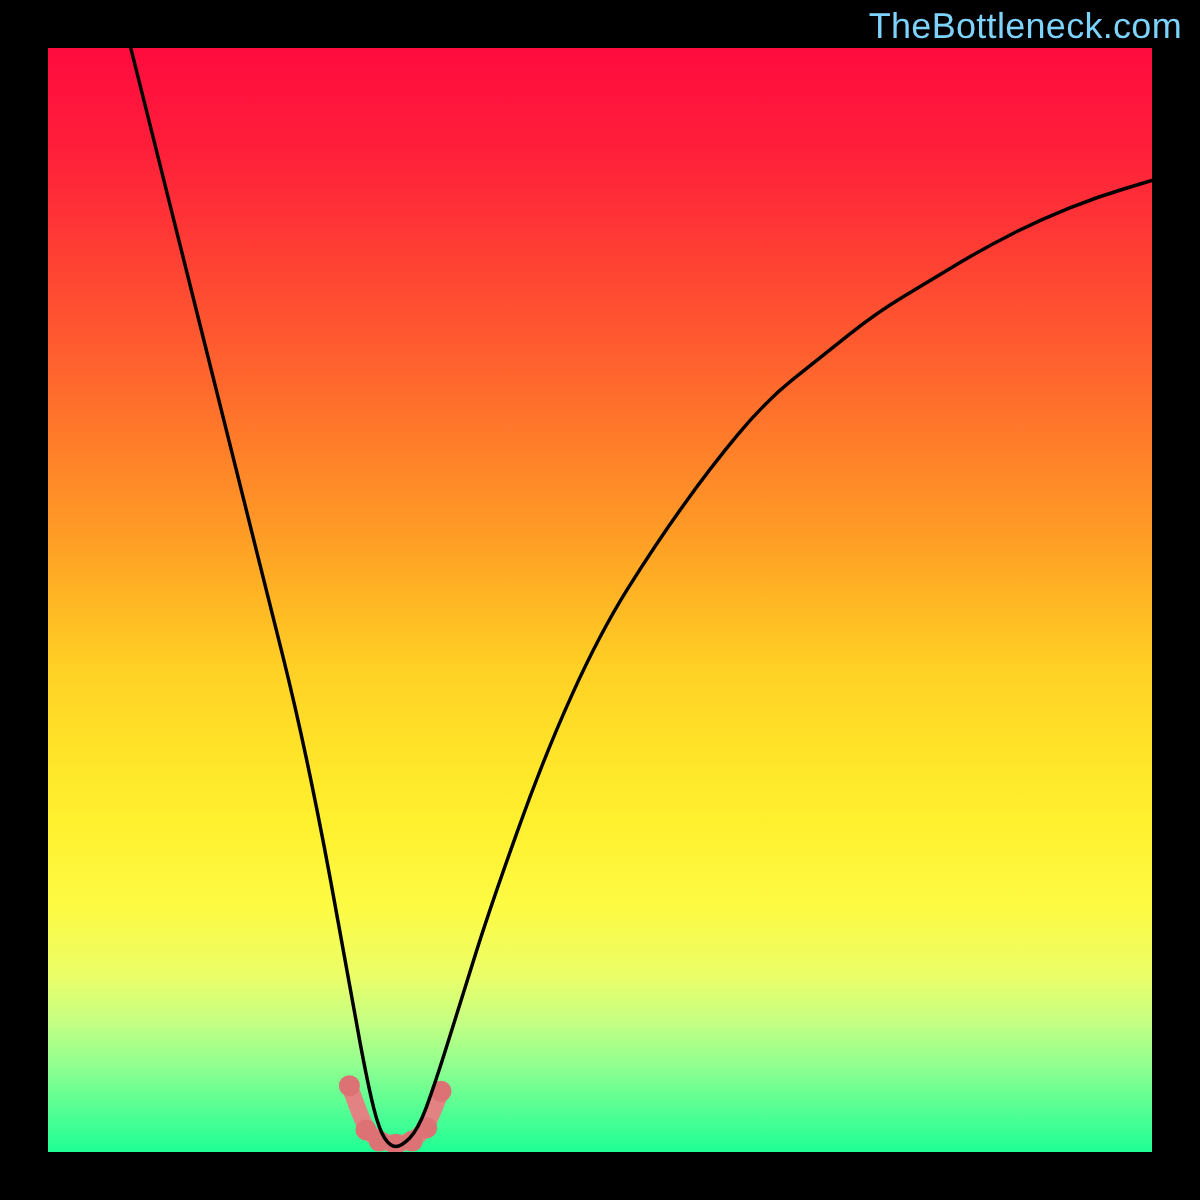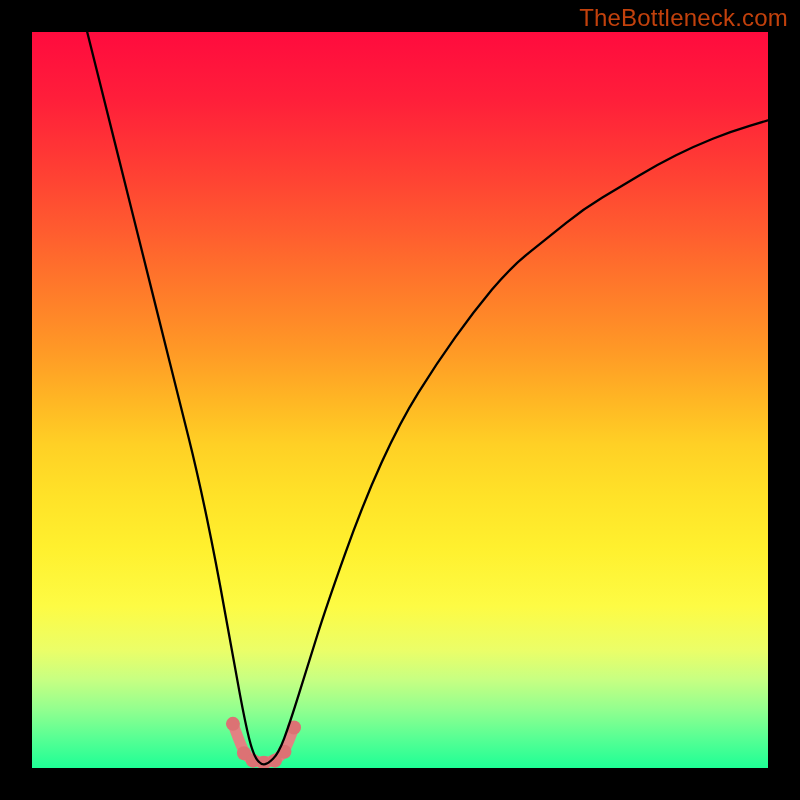--- a/index.html
+++ b/index.html
@@ -10,21 +10,21 @@
     height: 800px;
     background: #000;
   }
   .watermark {
     position: absolute;
     top: 4px;
     right: 12px;
     font-family: Arial, Helvetica, sans-serif;
     font-size: 24px;
     font-weight: 500;
-    color: #c2410c;
+    color: #7dd3fc;
     letter-spacing: 0.2px;
     z-index: 20;
   }
   .plot-area {
     position: absolute;
     left: 32px;
     top: 32px;
     width: 736px;
     height: 736px;
     overflow: hidden;

